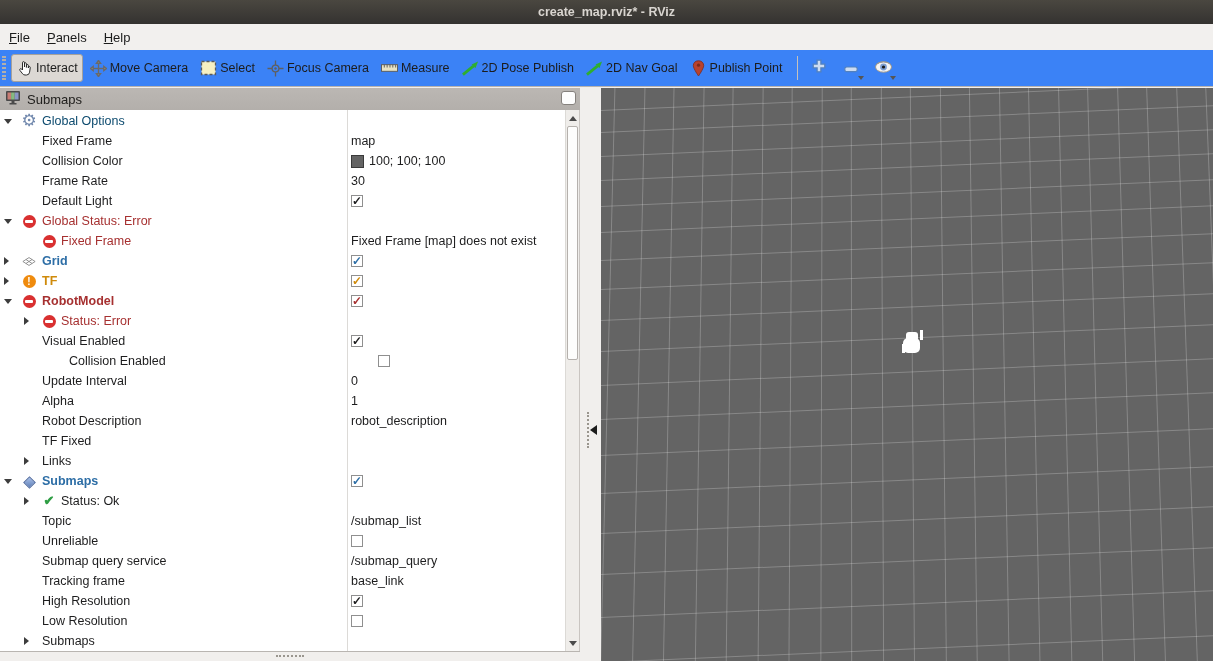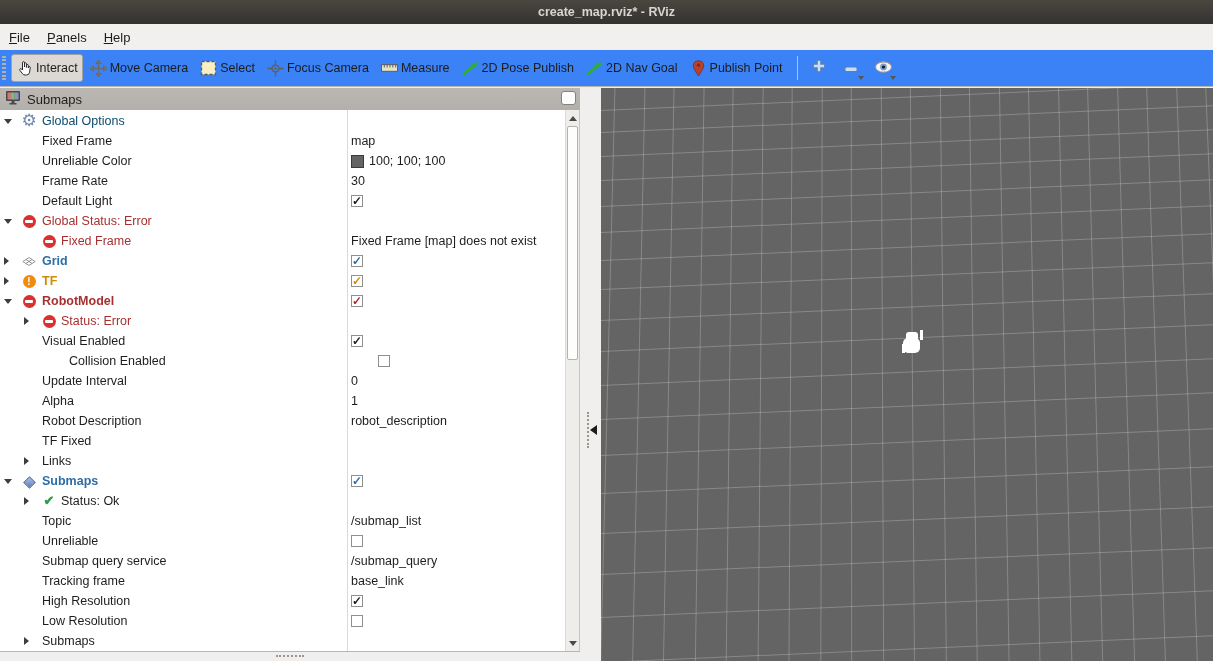--- a/index.html
+++ b/index.html
@@ -223,21 +223,21 @@
         <span class="ticon" style="left: 22px;">
           <span class="gear-icon">⚙</span>
         </span>
         <span class="tlabel" style="left: 42px; color: #0c4a6e;">Global Options</span>
       </div>
       <div class="trow" style="top: 21px;">
         <span class="tlabel" style="left: 42px; color: rgb(29, 29, 30);">Fixed Frame</span>
         <span class="tval">map</span>
       </div>
       <div class="trow" style="top: 41px;">
-        <span class="tlabel" style="left: 42px; color: rgb(29, 29, 30);">Unreliable Color</span>
+        <span class="tlabel" style="left: 42px; color: rgb(29, 29, 30);">Collision Color</span>
         <span class="swatch" style="background: rgb(100, 100, 100);"></span>
         <span class="tval" style="left: 369px;">100; 100; 100</span>
       </div>
       <div class="trow" style="top: 61px;">
         <span class="tlabel" style="left: 42px; color: rgb(29, 29, 30);">Frame Rate</span>
         <span class="tval">30</span>
       </div>
       <div class="trow" style="top: 81px;">
         <span class="tlabel" style="left: 42px; color: rgb(29, 29, 30);">Default Light</span>
         <span class="checkbox" style="color: rgb(29, 29, 30); font-weight: bold;">✓</span>

